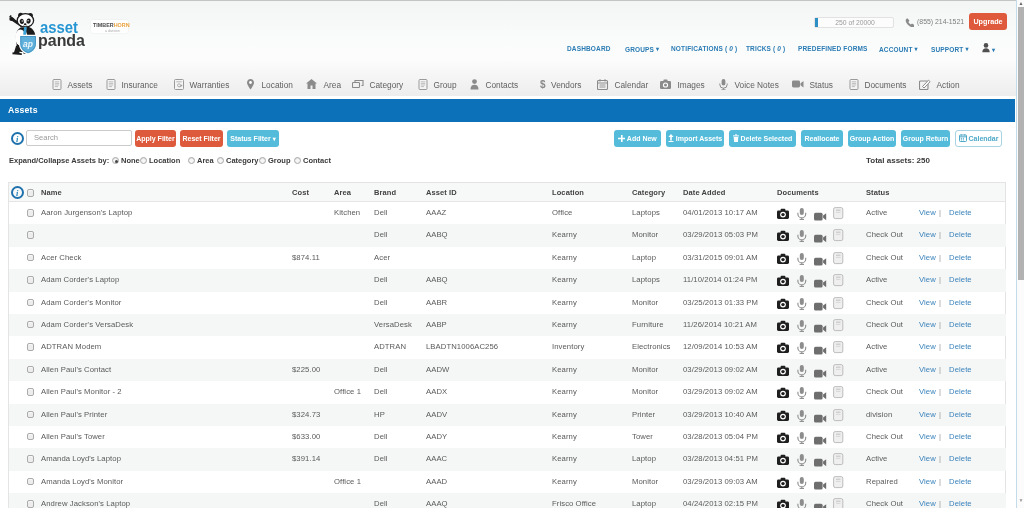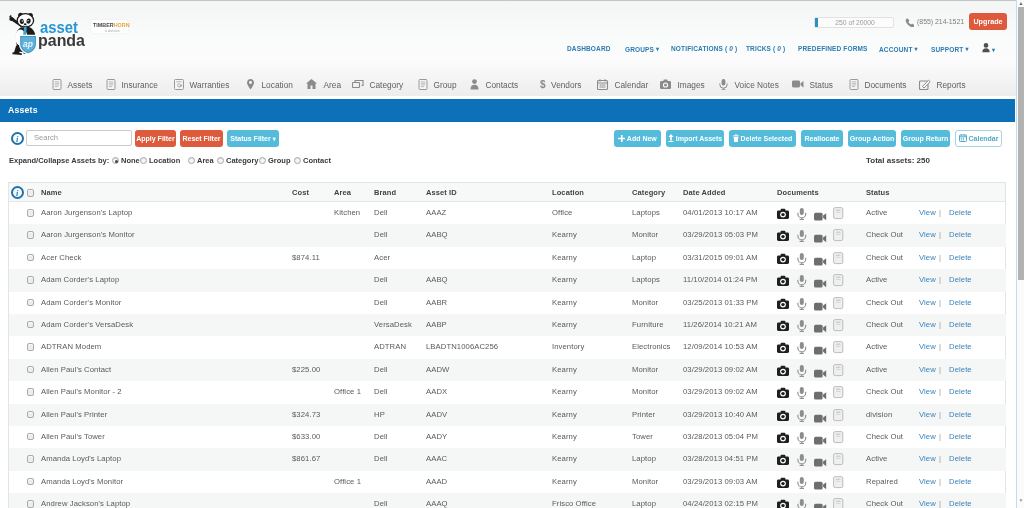--- a/index.html
+++ b/index.html
@@ -227,21 +227,21 @@
       <use href="#i-mic"></use>
     </svg><span class="tb-label">Voice Notes</span></div>
 <div class="tb-item" style="left:792px"><svg width="12" height="11" viewBox="0 0 12 11">
       <use href="#i-vid"></use>
     </svg><span class="tb-label">Status</span></div>
 <div class="tb-item" style="left:849px"><svg width="10" height="11" viewBox="0 0 10 11">
       <use href="#i-doc"></use>
     </svg><span class="tb-label">Documents</span></div>
 <div class="tb-item" style="left:919px"><svg width="12" height="11" viewBox="0 0 12 11">
       <use href="#i-report"></use>
-    </svg><span class="tb-label">Reports</span></div>
+    </svg><span class="tb-label">Action</span></div>
 <div class="abs" id="bluebar">
     <span>Assets</span>
   </div>
 <div class="abs infoc" style="left:10.5px;top:131.5px">i</div>
 <div class="abs" style="left:26px;top:130px;width:106px;height:16px;border:1px solid #cbcbcb;border-radius:2px;background:#fff;font-size:7.6px;color:#9a9a9a;line-height:14px;padding-left:7px">Search</div>
 <div class="btn btn-or" style="left:135px;width:41px">Apply Filter</div>
 <div class="btn btn-or" style="left:180px;width:43px">Reset Filter</div>
 <div class="btn btn-bl" style="left:227px;width:52px">Status Filter <span class="crt">▾</span></div>
 <div class="btn btn-bl" style="left:614px;width:47px"><svg width="7" height="7" viewBox="0 0 7 7" style="vertical-align:-1px">
       <path d="M3 0h1.6v2.7H7v1.6H4.6V7H3V4.3H0V2.7h3z" fill="#fff"></path>
@@ -319,21 +319,20 @@
 <div class="cell" style="left:824.5px;top:5px"><svg width="11" height="13" viewBox="0 0 11 13">
             <use href="#r-doc"></use>
           </svg></div>
 <div class="cell" style="left:857.5px">Active</div>
 <div class="cell lnk" style="left:910.5px">View</div>
 <div class="cell" style="left:930.5px;color:#999">|</div>
 <div class="cell lnk" style="left:940.5px">Delete</div>
 </div>
 <div class="row">
 <div class="cb" style="left:18px;top:7px"></div>
-<div class="cell" style="left:32.5px">Aaron Jurgenson's Monitor</div>
 <div class="cell" style="left:365.5px">Dell</div>
 <div class="cell" style="left:417.5px">AABQ</div>
 <div class="cell" style="left:543.5px">Kearny</div>
 <div class="cell" style="left:623.5px">Monitor</div>
 <div class="cell" style="left:674.5px">03/29/2013 05:03 PM</div>
 <div class="cell" style="left:768.5px;top:5px"><svg width="12" height="12" viewBox="0 0 12 12">
             <use href="#r-cam"></use>
           </svg></div>
 <div class="cell" style="left:788.5px;top:5px"><svg width="10" height="12" viewBox="0 0 10 12">
             <use href="#r-mic"></use>
@@ -574,21 +573,21 @@
             <use href="#r-doc"></use>
           </svg></div>
 <div class="cell" style="left:857.5px">Check Out</div>
 <div class="cell lnk" style="left:910.5px">View</div>
 <div class="cell" style="left:930.5px;color:#999">|</div>
 <div class="cell lnk" style="left:940.5px">Delete</div>
 </div>
 <div class="row">
 <div class="cb" style="left:18px;top:7px"></div>
 <div class="cell" style="left:32.5px">Amanda Loyd's Laptop</div>
-<div class="cell" style="left:283.5px">$861.67</div>
+<div class="cell" style="left:283.5px">$391.14</div>
 <div class="cell" style="left:365.5px">Dell</div>
 <div class="cell" style="left:417.5px">AAAC</div>
 <div class="cell" style="left:543.5px">Kearny</div>
 <div class="cell" style="left:623.5px">Laptop</div>
 <div class="cell" style="left:674.5px">03/28/2013 04:51 PM</div>
 <div class="cell" style="left:768.5px;top:5px"><svg width="12" height="12" viewBox="0 0 12 12">
             <use href="#r-cam"></use>
           </svg></div>
 <div class="cell" style="left:788.5px;top:5px"><svg width="10" height="12" viewBox="0 0 10 12">
             <use href="#r-mic"></use>

